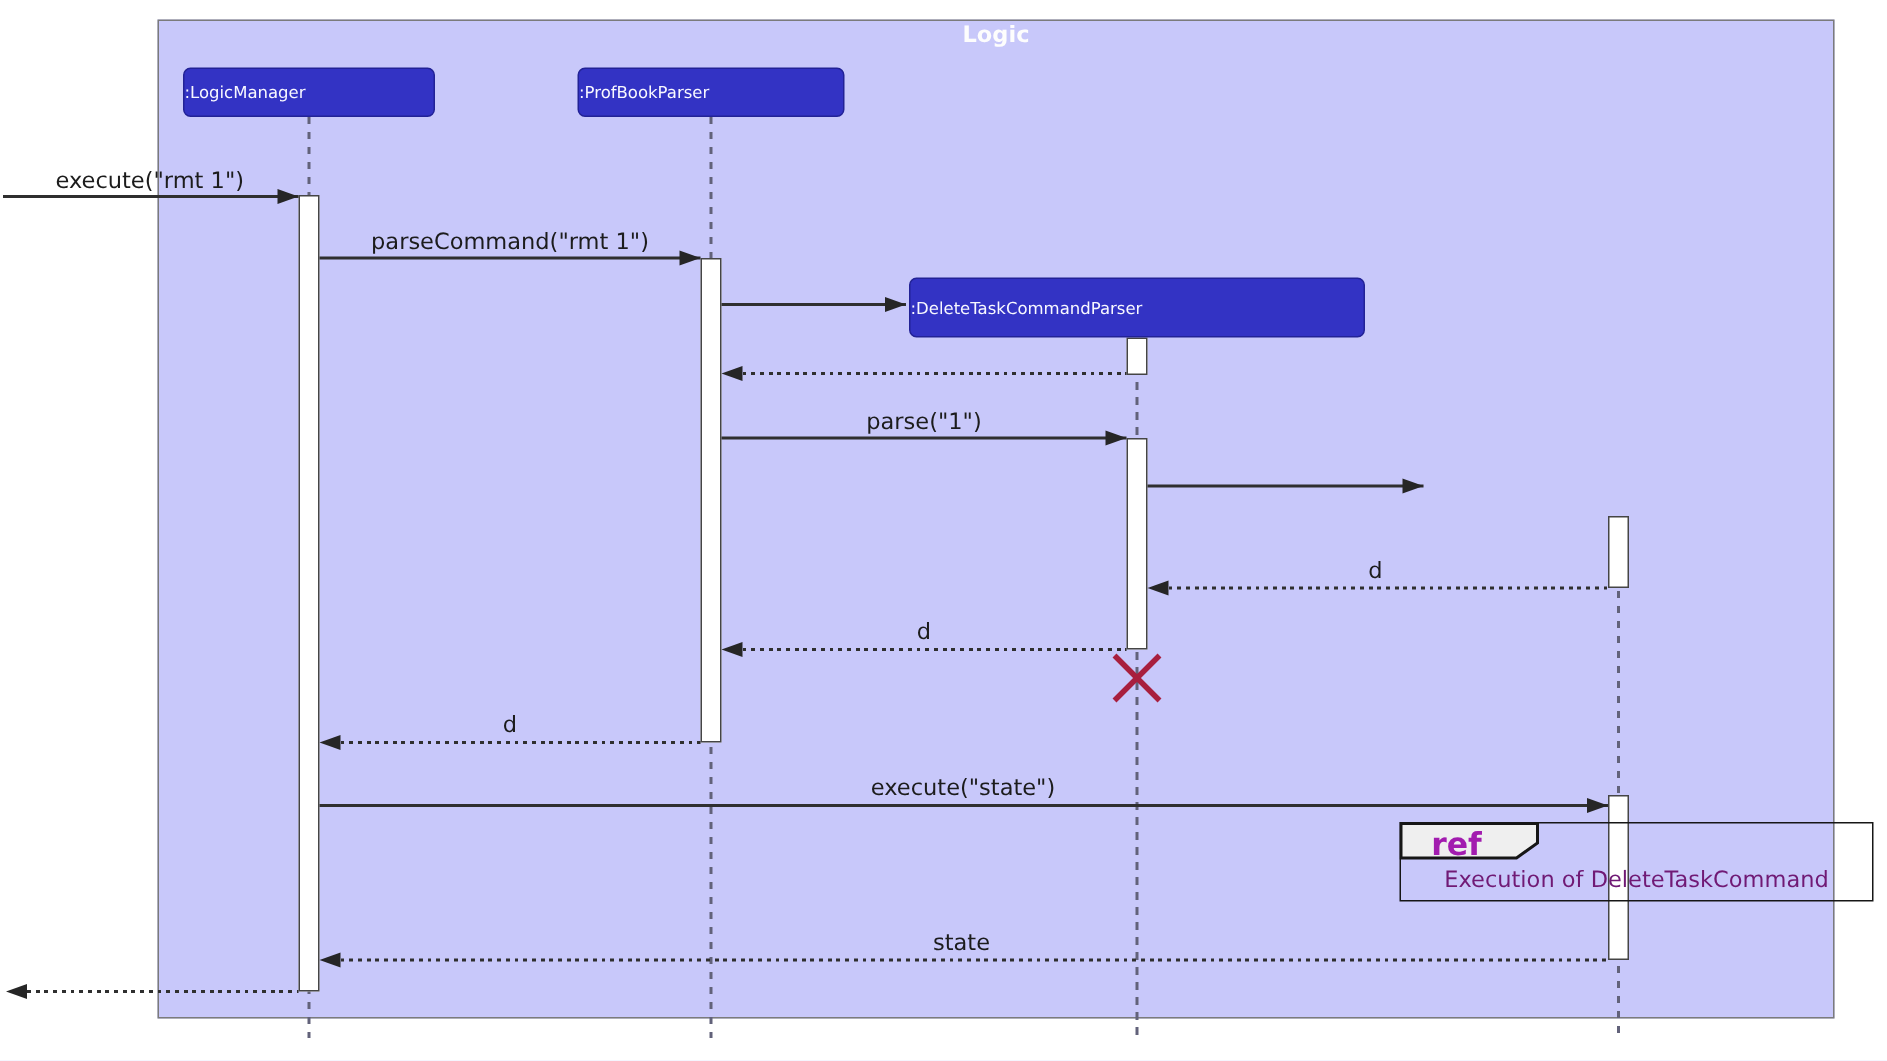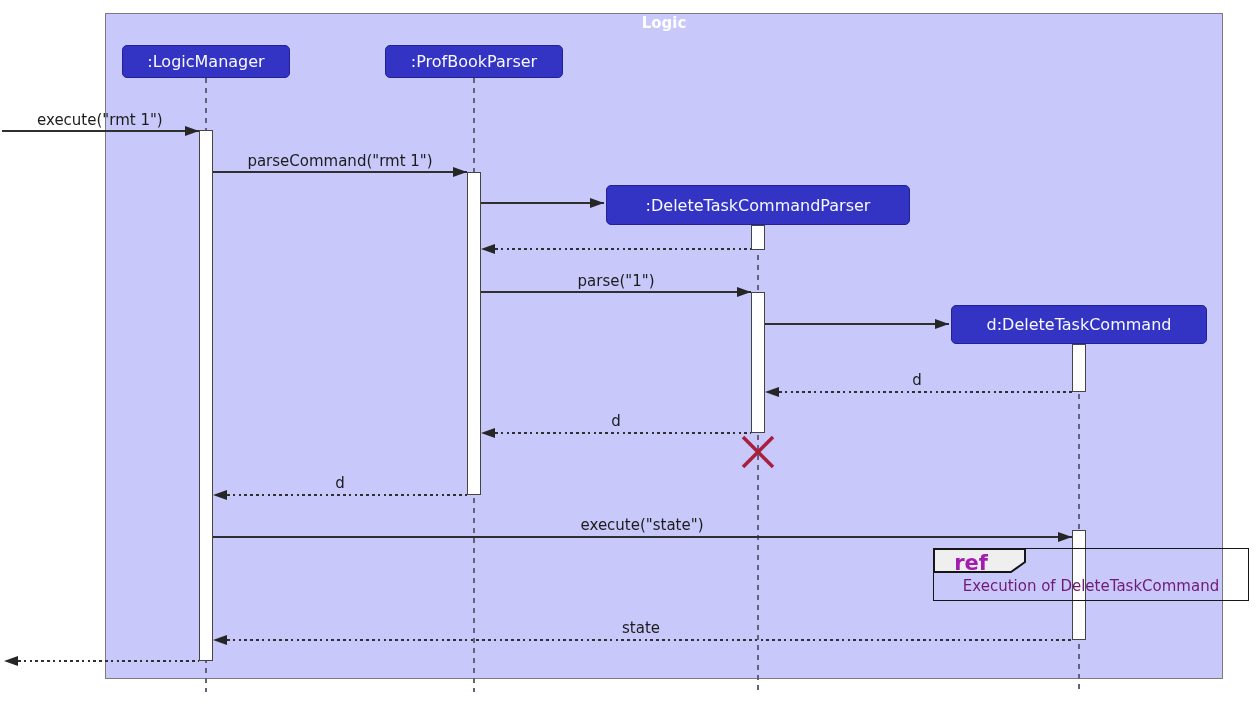--- a/index.html
+++ b/index.html
@@ -10,22 +10,22 @@
   .frame{
     position:absolute;left:105px;top:13px;width:1118px;height:666px;
     background:#C8C8FA;border:1.5px solid #7b7b7b;box-sizing:border-box;z-index:1;
   }
   .frame-title{
     position:absolute;left:664px;top:14px;transform:translateX(-50%);
     color:#fdfdfd;font-weight:bold;font-size:15px;z-index:2;white-space:nowrap;
   }
   .participant{
     position:absolute;background:#3333C4;border:1.5px solid #222296;border-radius:5px;
-    box-sizing:border-box;color:#f8f8ff;font-size:16px;display:flex;
-    align-items:center;justify-content:center;white-space:nowrap;z-index:4;
+    box-sizing:border-box;color:#f8f8ff;font-size:11px;display:flex;
+    align-items:center;justify-content:flex-start;white-space:nowrap;z-index:4;
   }
   .lifeline{
     position:absolute;width:1.5px;z-index:2;
     background:repeating-linear-gradient(180deg,#62627a 0 5px,transparent 5px 10px);
   }
   .activation{
     position:absolute;width:14px;background:#ffffff;border:1.6px solid #454545;
     box-sizing:border-box;z-index:3;
   }
   .line-solid{position:absolute;height:1.8px;background:#2f2f2f;z-index:5;}
@@ -78,23 +78,20 @@
 
   <div class="participant" style="left:122px;top:45px;width:168px;height:33px;">
     <span>:LogicManager</span>
   </div>
   <div class="participant" style="left:385px;top:45px;width:178px;height:33px;">
     <span>:ProfBookParser</span>
   </div>
   <div class="participant" style="left:606px;top:185px;width:304px;height:40px;">
     <span>:DeleteTaskCommandParser</span>
   </div>
-  <div class="participant" style="left:951px;top:305px;width:256px;height:39px;">
-    <span>d:DeleteTaskCommand</span>
-  </div>
 
   <div class="line-solid" style="left:2px;top:130px;width:197px;"></div>
   <div class="ah-r" style="left:185px;top:126px;"></div>
   <div class="mlabel" style="left:37px;top:111px;">execute("rmt 1")</div>
 
   <div class="line-solid" style="left:213px;top:171px;width:254px;"></div>
   <div class="ah-r" style="left:453px;top:167px;"></div>
   <div class="mlabel centered" style="left:340px;top:152px;">parseCommand("rmt 1")</div>
 
   <div class="line-solid" style="left:481px;top:202px;width:123px;"></div>

